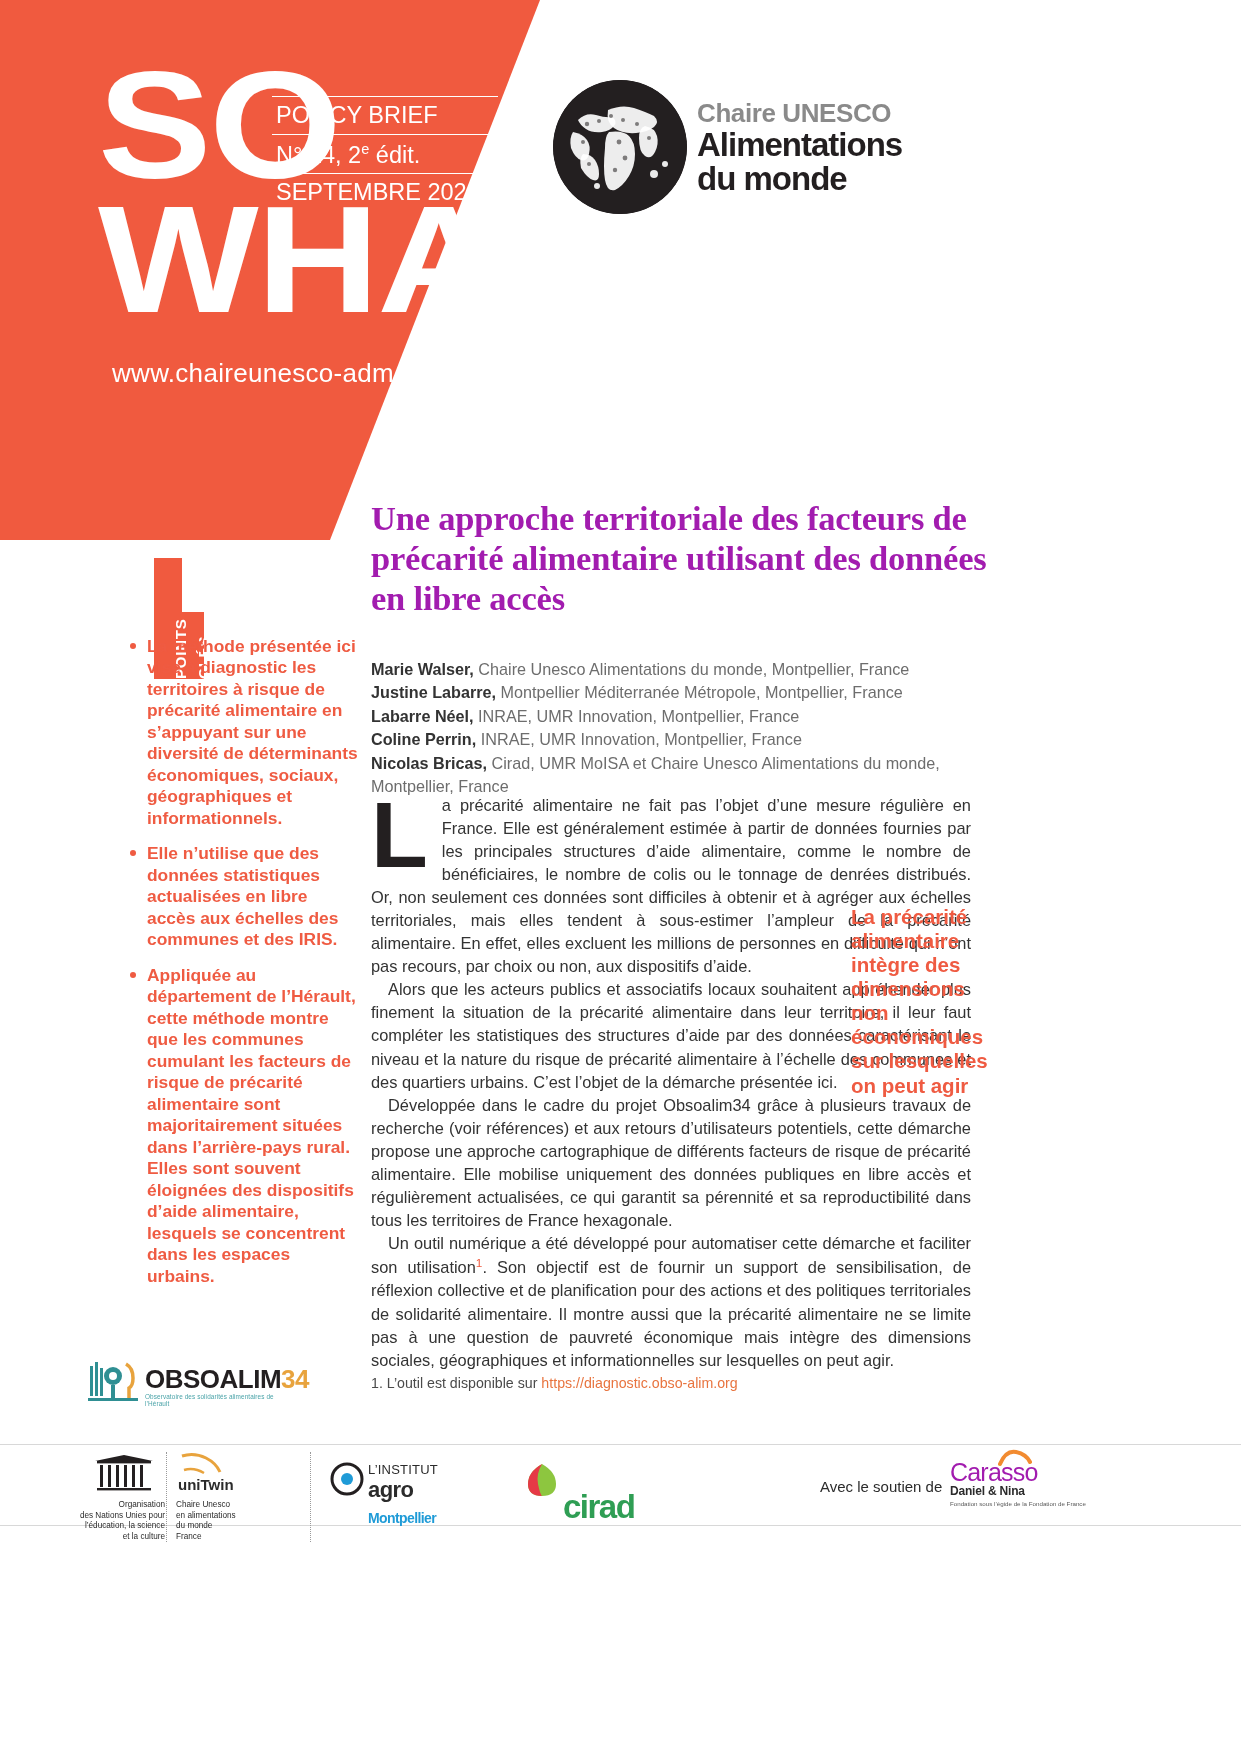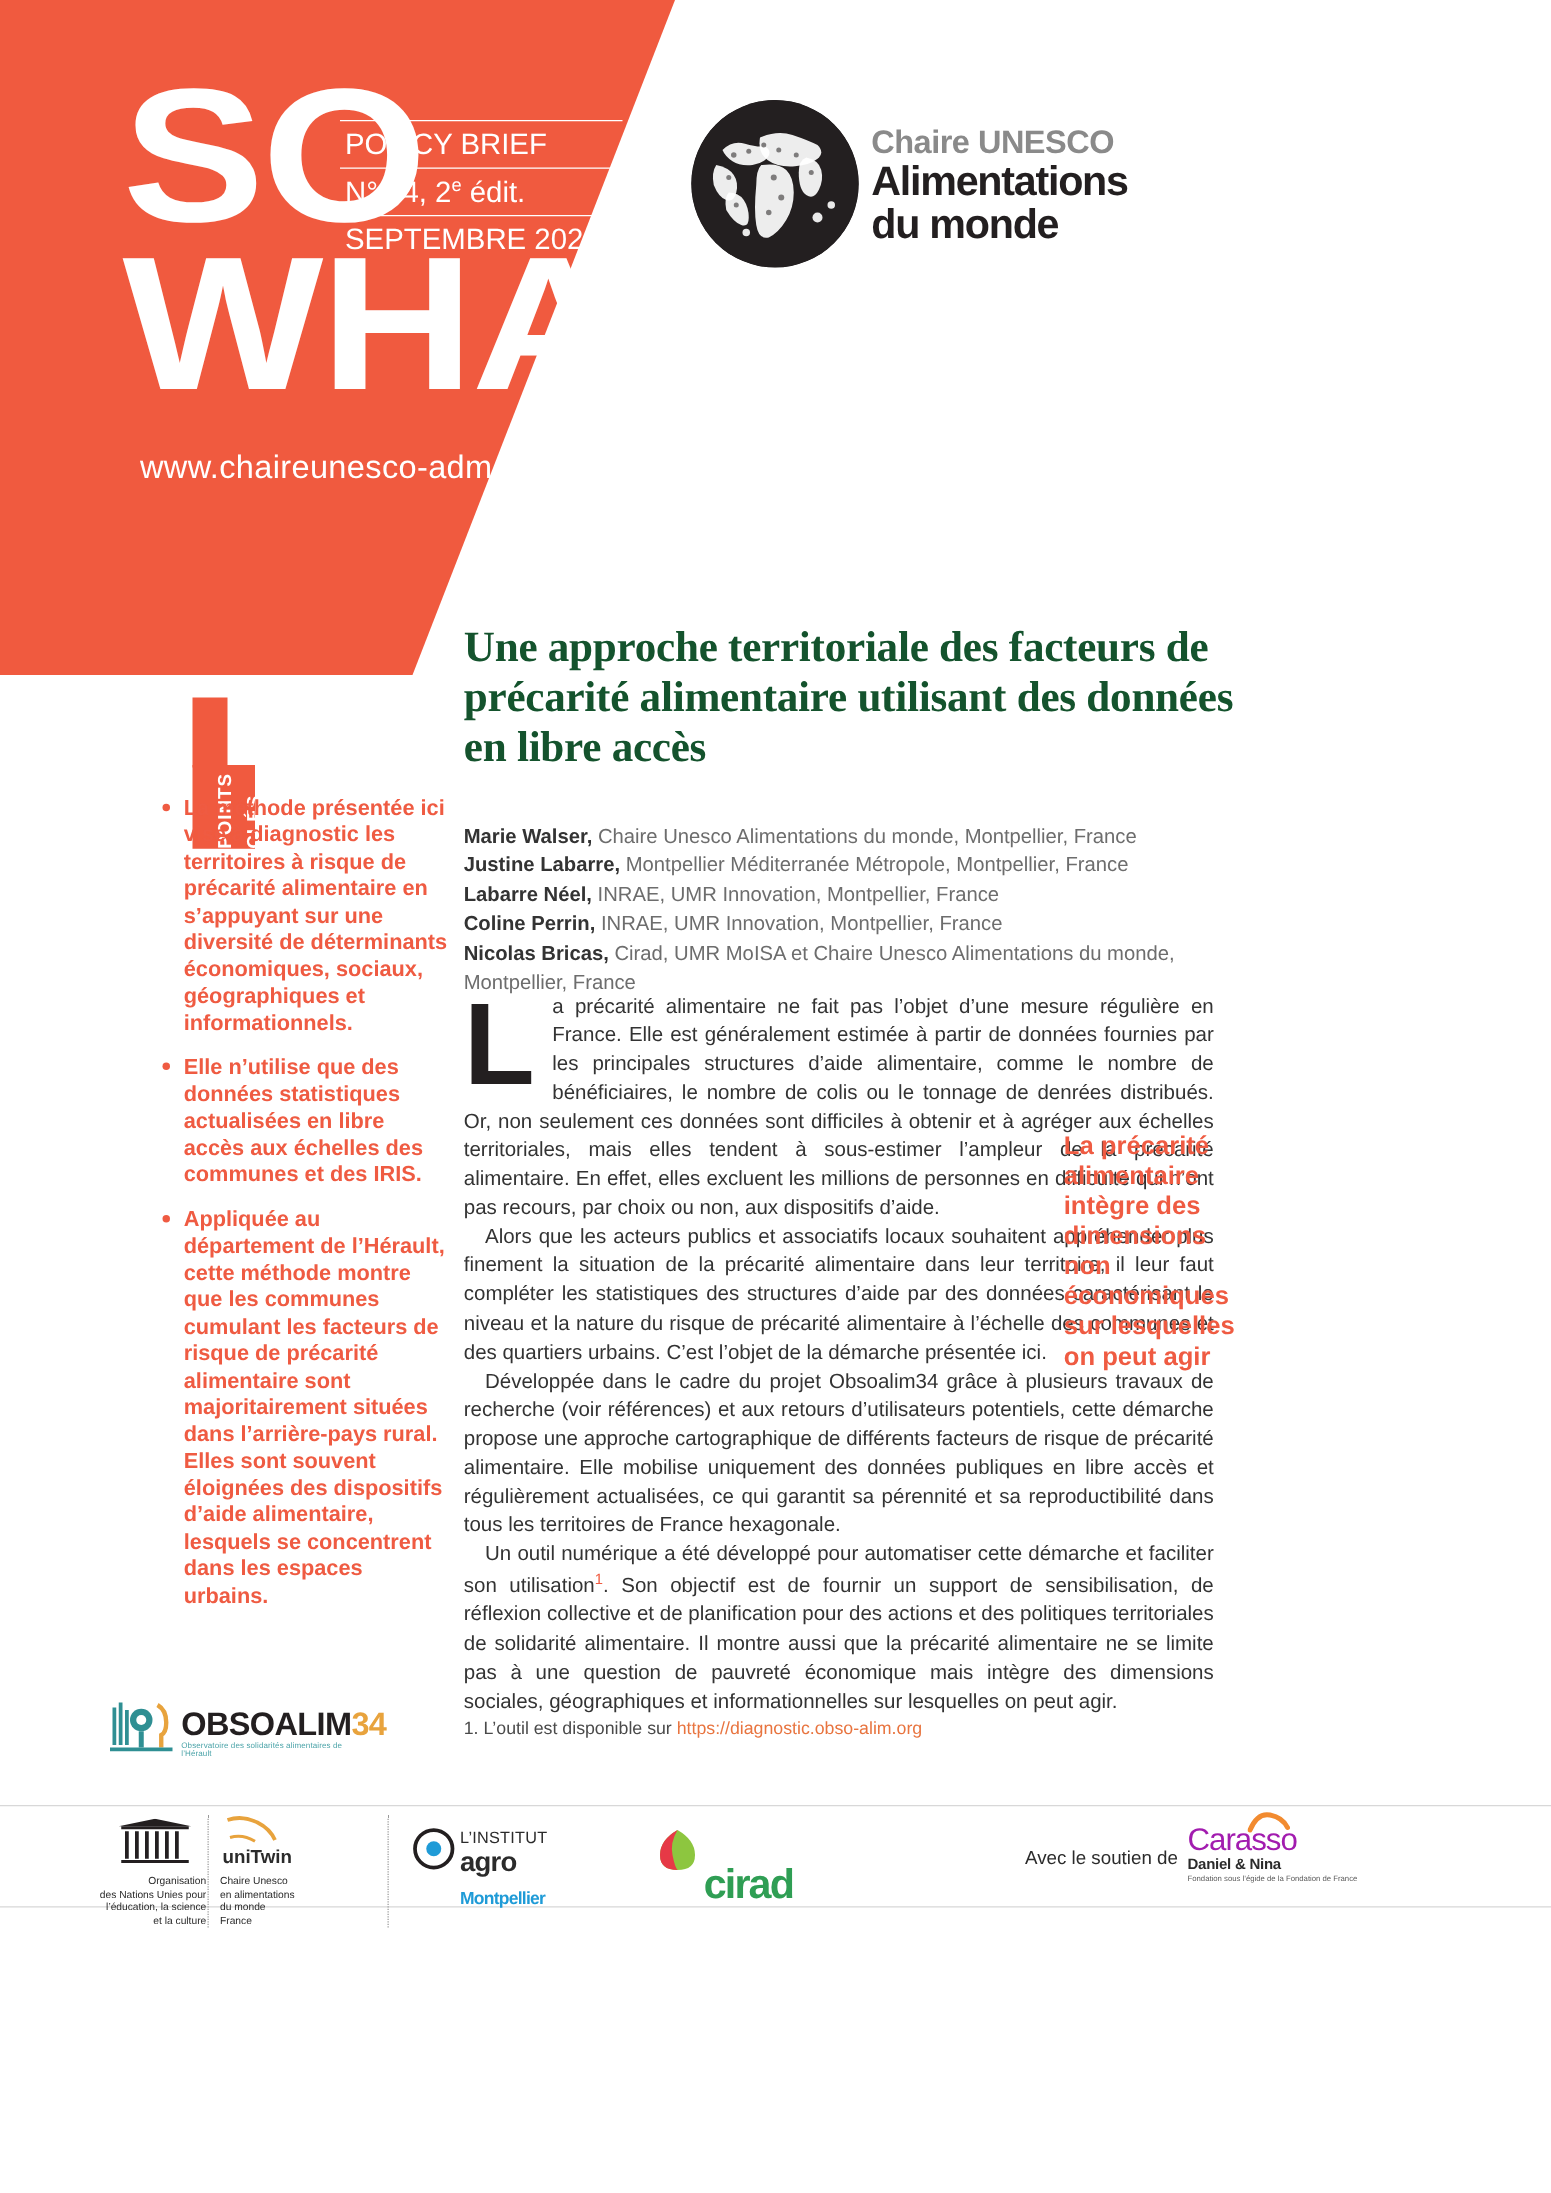--- a/index.html
+++ b/index.html
@@ -75,21 +75,21 @@
   .keypoints li{position:relative;}
   .keypoints li:before{
     content:"";position:absolute;left:-17px;top:7px;width:6px;height:6px;border-radius:50%;
     background:#ef5b42;
   }
 
   
   .title{
     position:absolute;left:371px;top:475px;width:620px;
     font-family:"Liberation Serif","DejaVu Serif",serif;
-    font-weight:bold;font-size:34.5px;line-height:1.16;color:#14532d;
+    font-weight:bold;font-size:34.5px;line-height:1.16;color:#a21caf;
     letter-spacing:-.2px;
   }
   .authors{
     position:absolute;left:371px;top:658px;width:620px;
     font-size:16.2px;line-height:1.45;color:#6d6d6d;
   }
   .authors b{color:#333;}
 
   .body{
     position:absolute;left:371px;top:794px;width:600px;

